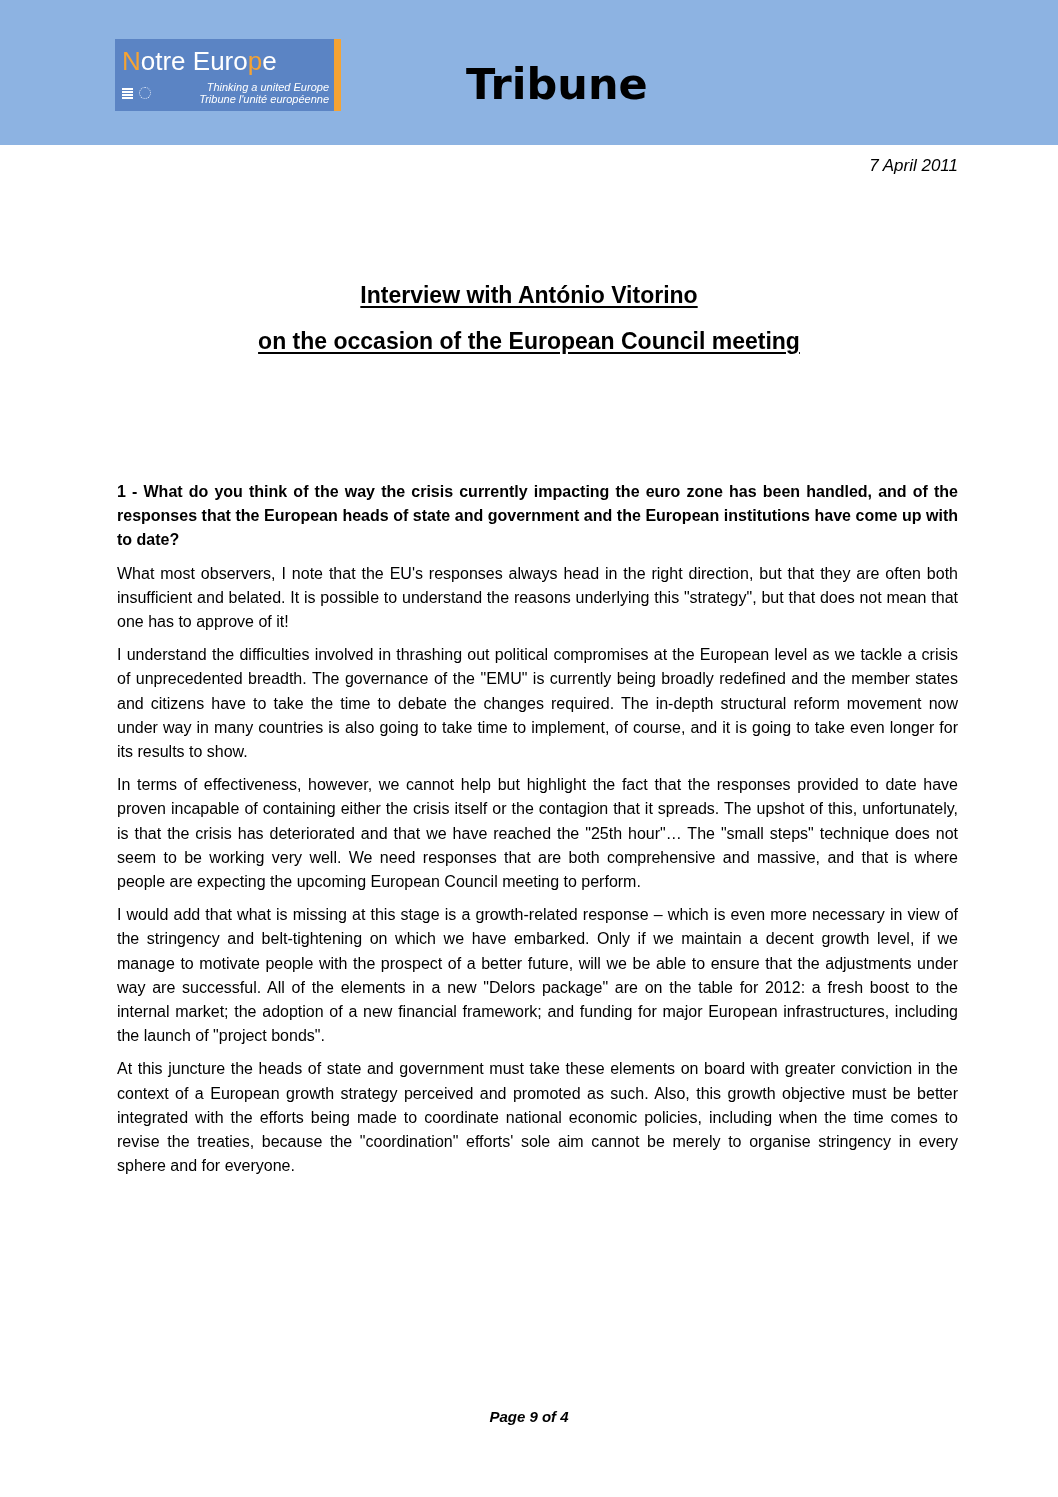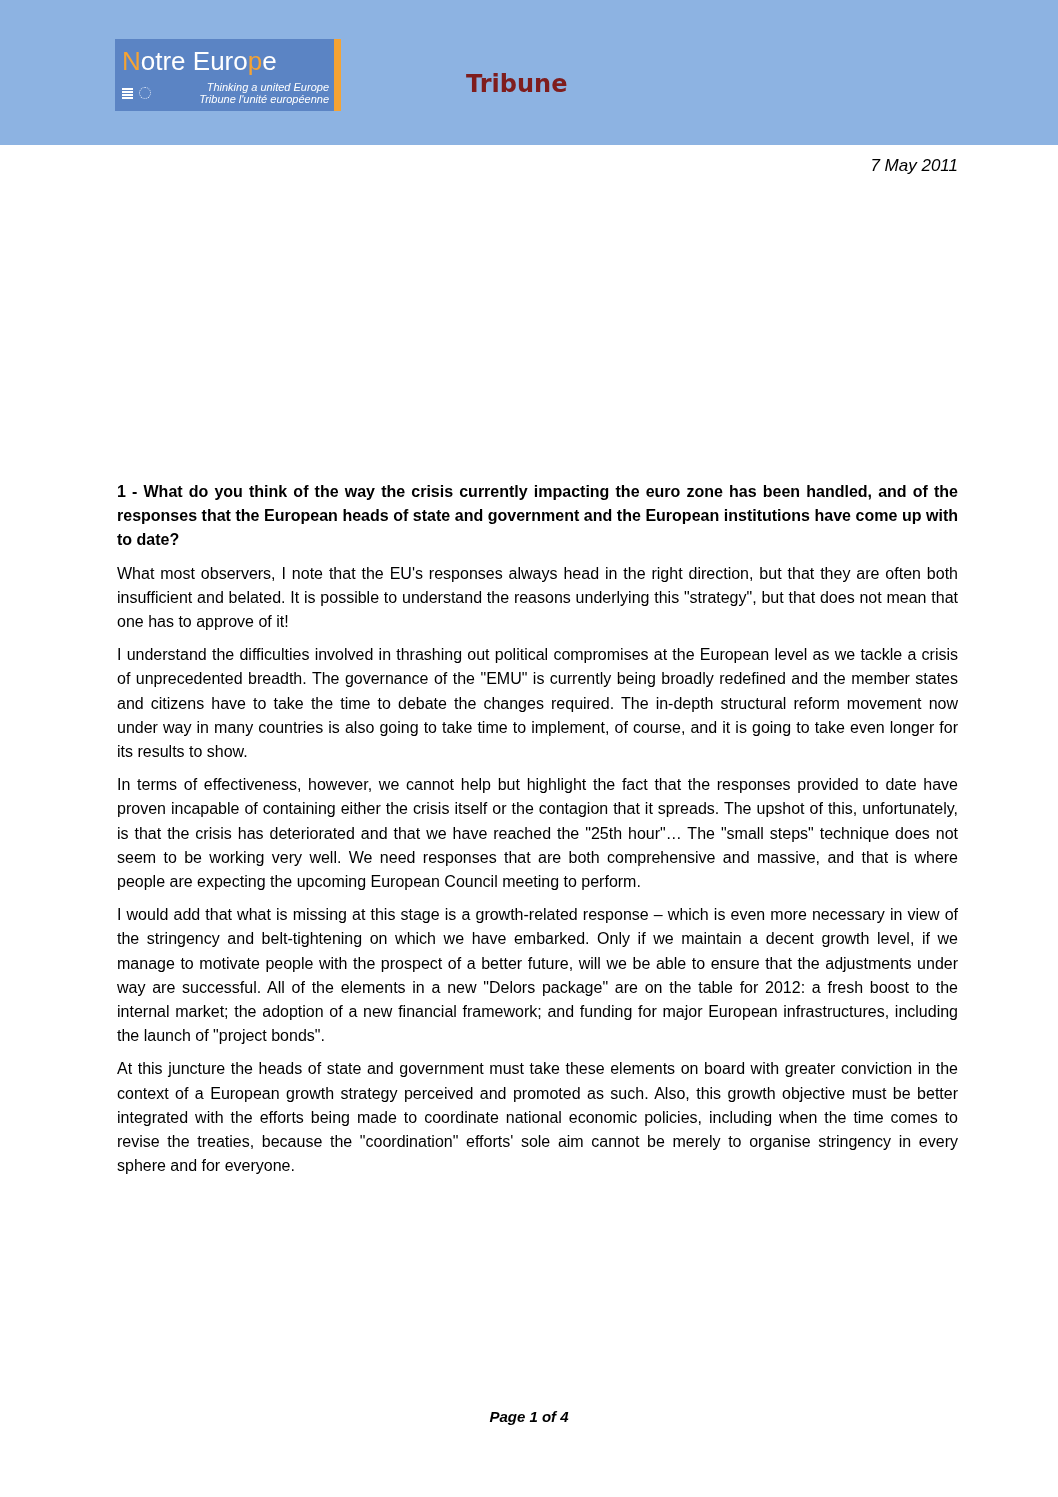--- a/index.html
+++ b/index.html
@@ -68,22 +68,22 @@
     left: 24px; top: 48px;
     width: 10px; height: 10px;
     border: 1px dotted #e6eefb;
     border-radius: 50%;
   }
   .tribune {
     position: absolute;
     left: 466px; top: 62px;
     font-family: "DejaVu Sans", sans-serif;
     font-weight: bold;
-    font-size: 24px;
-    color: #7f1d1d;
+    font-size: 43px;
+    color: #000000;
     line-height: 44px;
     text-align: right;
   }
   .date {
     position: absolute;
     right: 100px; top: 154px;
     font-style: italic;
     font-size: 17px;
     line-height: 24px;
   }
@@ -133,27 +133,29 @@
     <div class="logo-name"><span class="o">N</span><span>otre Euro</span><span class="o">p</span><span>e</span></div>
     <span class="logo-doc-icon"></span>
     <span class="logo-stars-icon"></span>
     <div class="logo-tag l1">Thinking a united Europe</div>
     <div class="logo-tag l2">Tribune l'unité européenne</div>
     <div class="logo-accent-bar"></div>
   </div>
   <div class="tribune">Tribune</div>
 </div>
 
-<div class="date">7 May 2011</div>
+<div class="date">7 April 2011</div>
 
 <div class="title">
+  <div>Interview with António Vitorino</div>
+  <div>on the occasion of the European Council meeting</div>
 </div>
 
 <div class="content">
   <p class="question">1 - What do you think of the way the crisis currently impacting the euro zone has been handled, and of the responses that the European heads of state and government and the European institutions have come up with to date?</p>
   <p>What most observers, I note that the EU's responses always head in the right direction, but that they are often both insufficient and belated. It is possible to understand the reasons underlying this "strategy", but that does not mean that one has to approve of it!</p>
   <p>I understand the difficulties involved in thrashing out political compromises at the European level as we tackle a crisis of unprecedented breadth. The governance of the "EMU" is currently being broadly redefined and the member states and citizens have to take the time to debate the changes required. The in-depth structural reform movement now under way in many countries is also going to take time to implement, of course, and it is going to take even longer for its results to show.</p>
   <p>In terms of effectiveness, however, we cannot help but highlight the fact that the responses provided to date have proven incapable of containing either the crisis itself or the contagion that it spreads. The upshot of this, unfortunately, is that the crisis has deteriorated and that we have reached the "25th hour"… The "small steps" technique does not seem to be working very well. We need responses that are both comprehensive and massive, and that is where people are expecting the upcoming European Council meeting to perform.</p>
   <p>I would add that what is missing at this stage is a growth-related response – which is even more necessary in view of the stringency and belt-tightening on which we have embarked. Only if we maintain a decent growth level, if we manage to motivate people with the prospect of a better future, will we be able to ensure that the adjustments under way are successful. All of the elements in a new "Delors package" are on the table for 2012: a fresh boost to the internal market; the adoption of a new financial framework; and funding for major European infrastructures, including the launch of "project bonds".</p>
   <p>At this juncture the heads of state and government must take these elements on board with greater conviction in the context of a European growth strategy perceived and promoted as such. Also, this growth objective must be better integrated with the efforts being made to coordinate national economic policies, including when the time comes to revise the treaties, because the "coordination" efforts' sole aim cannot be merely to organise stringency in every sphere and for everyone.</p>
 </div>
 
-<div class="footer">Page 1 of 4</div>
+<div class="footer">Page 9 of 4</div>
 
 </body></html>

